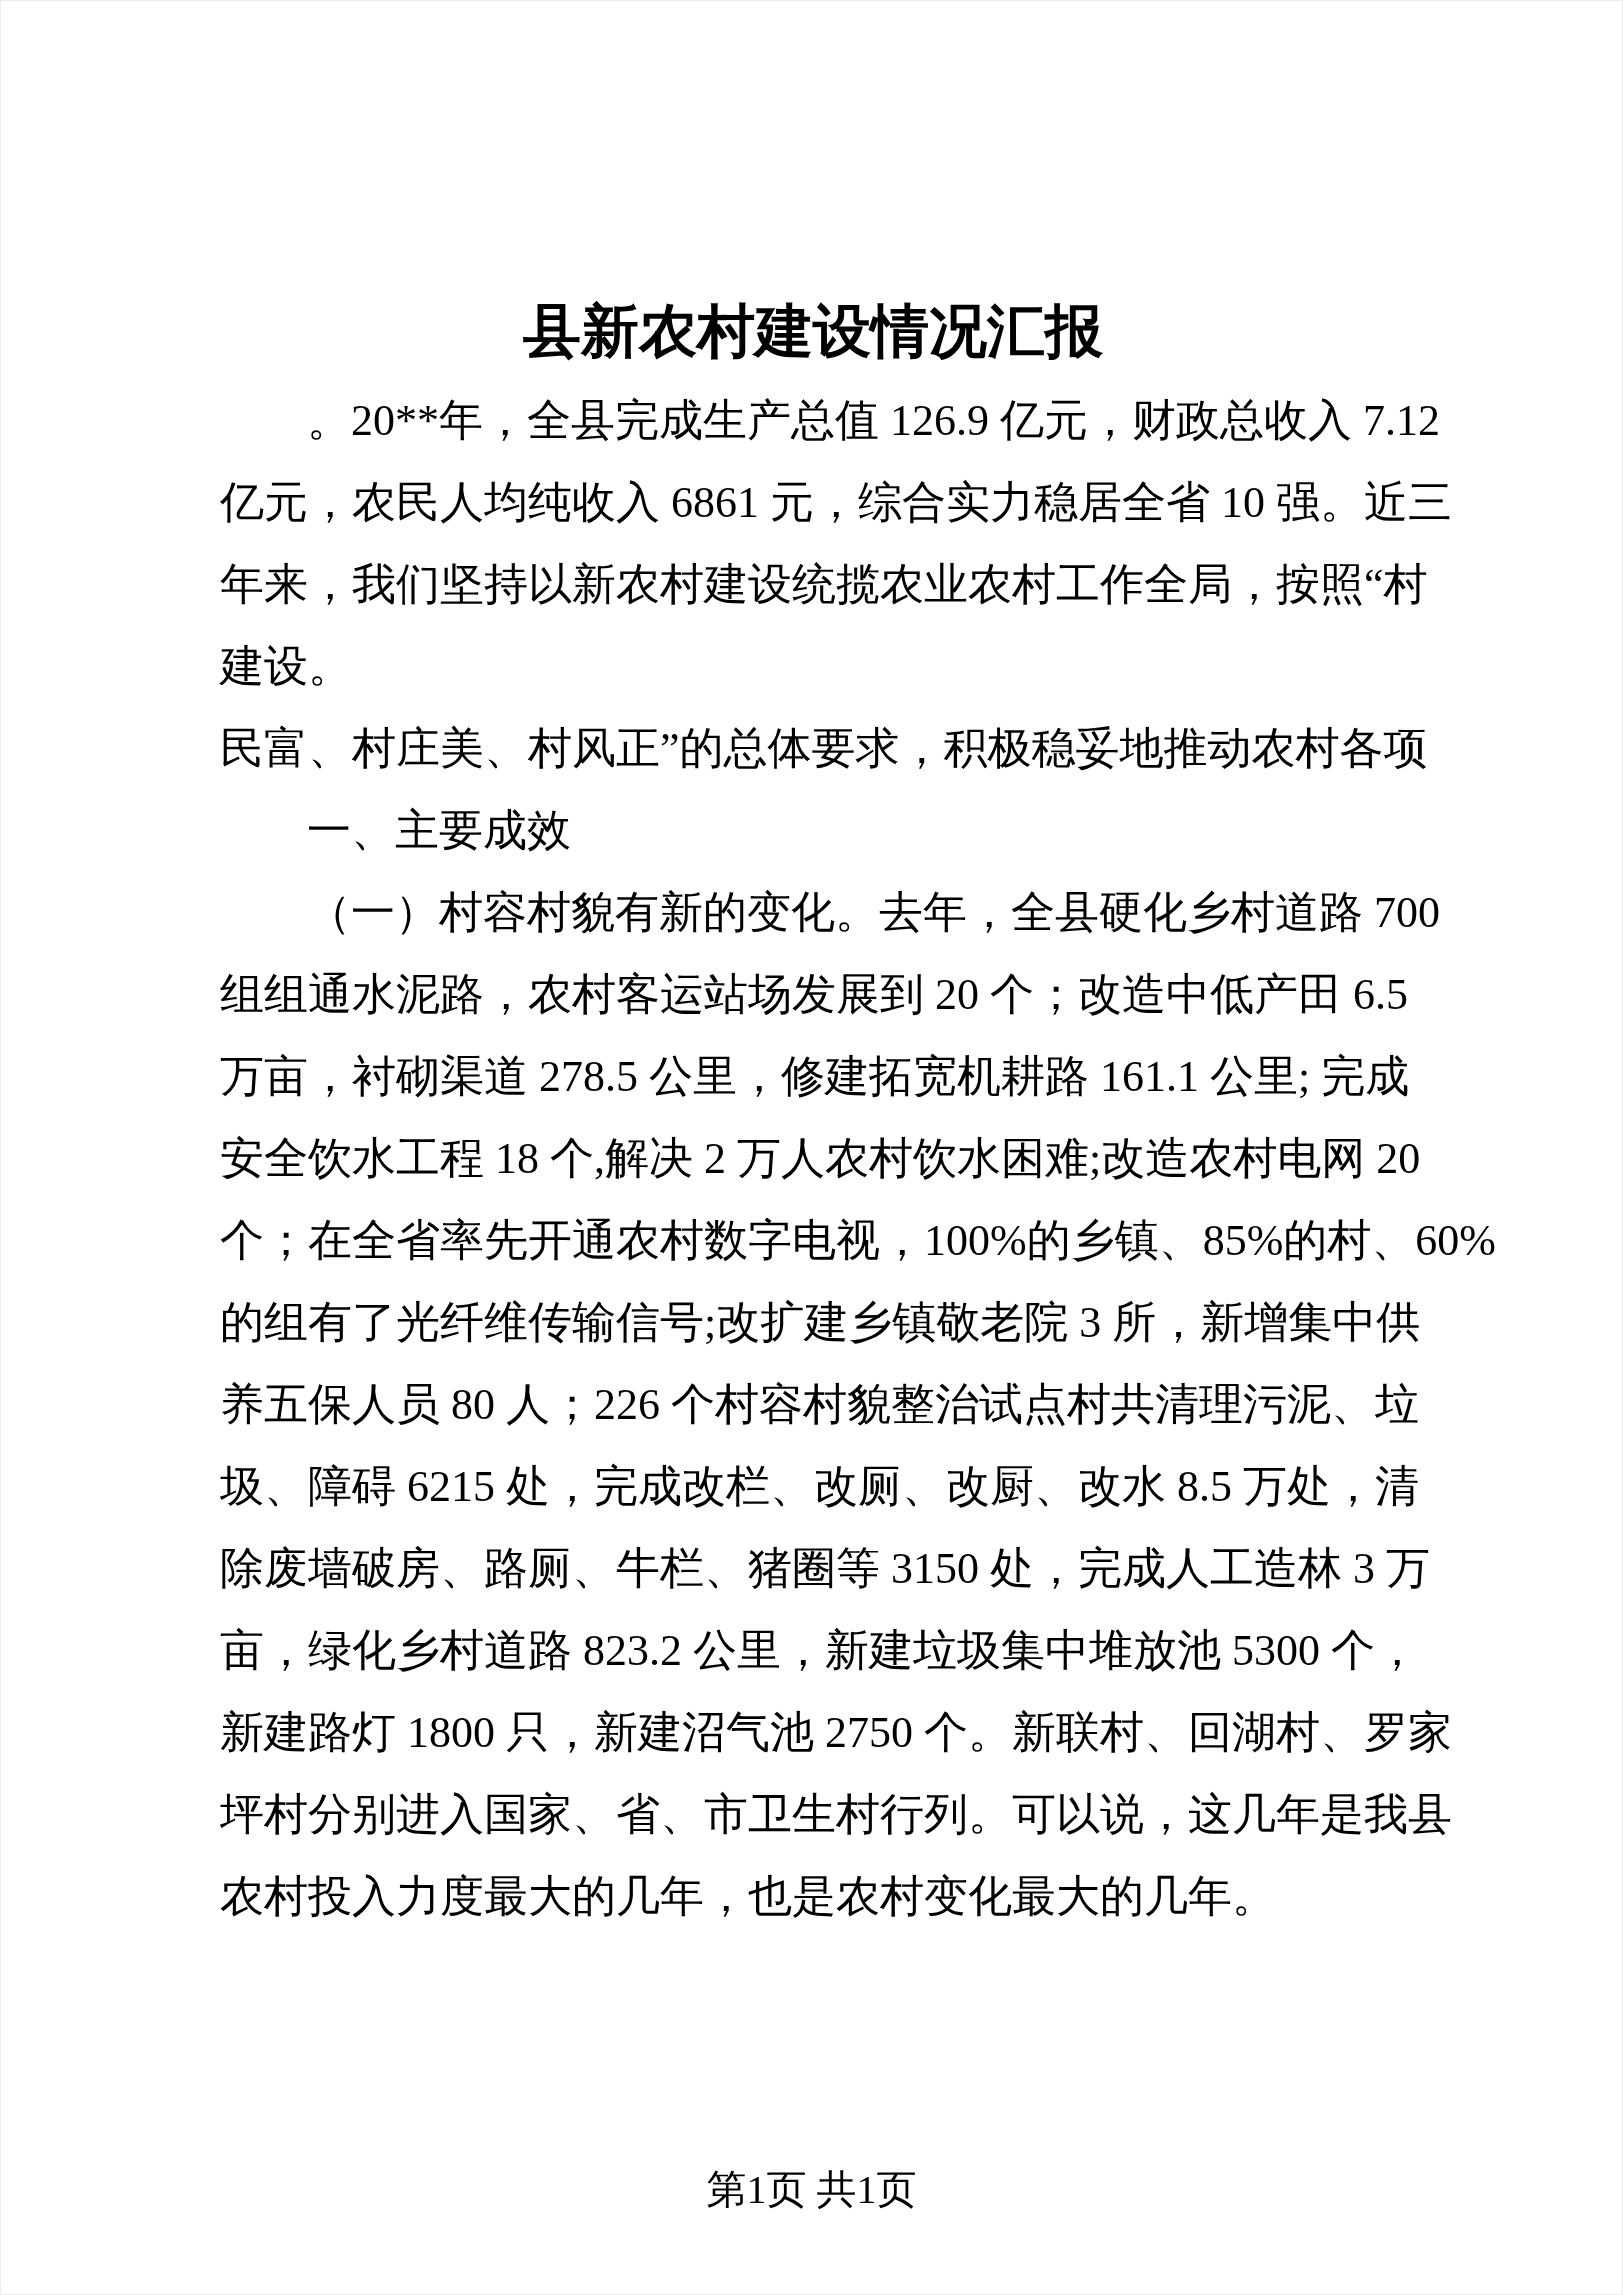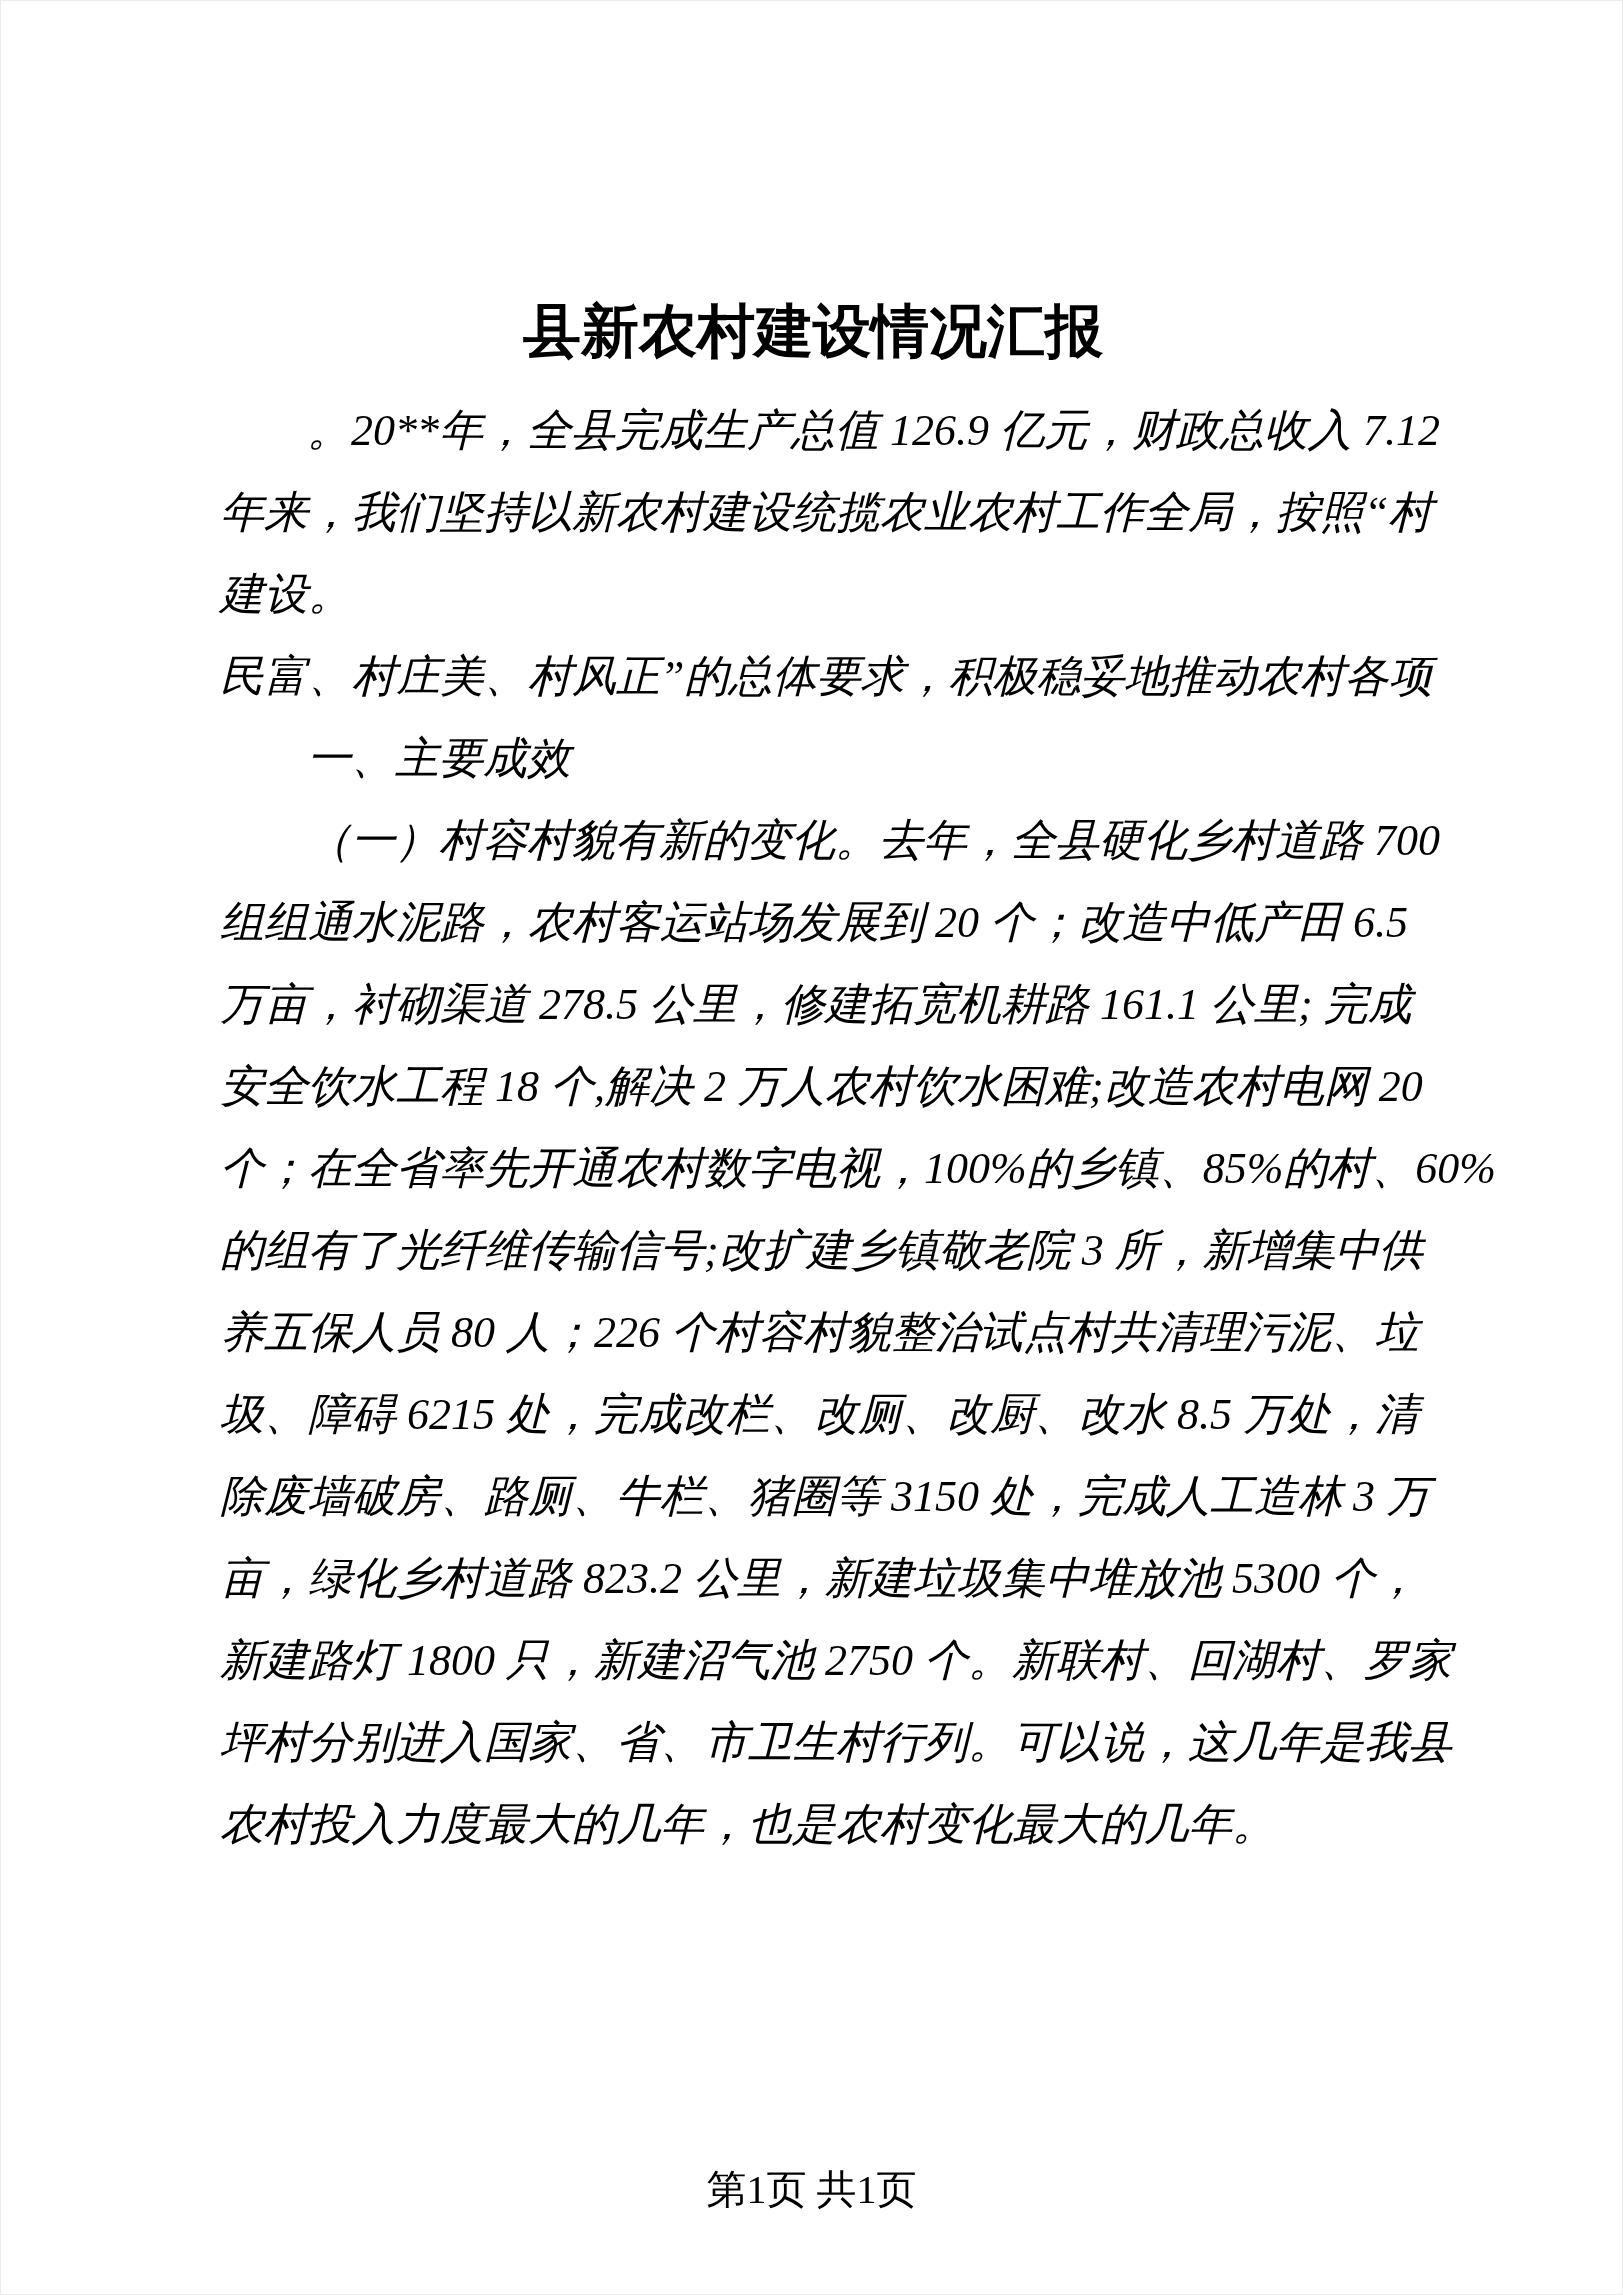--- a/index.html
+++ b/index.html
@@ -26,24 +26,23 @@
     height: 95px;
     line-height: 95px;
     margin: 0;
     text-align: center;
     font-size: 58px;
     font-weight: 700;
     white-space: nowrap;
   }
   .doc-body {
     position: absolute;
-    top: 389px;
+    top: 379px;
     left: 219px;
     width: 1186px;
-    font-style: italic;
   }
   .paragraph {
     margin: 0;
     padding: 0;
   }
   .line {
     height: 82px;
     line-height: 82px;
     font-size: 44px;
     font-weight: 400;
@@ -75,20 +74,21 @@
 </style>
 </head>
 <body>
 
 <div class="page">
   <h1 class="doc-title">县新农村建设情况汇报</h1>
 
   <div class="doc-body">
       <div class="paragraph">
         <div class="line indent fill">。20**年，全县完成生产总值 126.9 亿元，财政总收入 7.12</div>
+        <div class="line fill">亿元，农民人均纯收入 6861 元，综合实力稳居全省 10 强。近三</div>
         <div class="line fill">年来，我们坚持以新农村建设统揽农业农村工作全局，按照“村</div>
         <div class="line endline">建设。</div>
         <div class="line fill">民富、村庄美、村风正”的总体要求，积极稳妥地推动农村各项</div>
       </div>
       <div class="paragraph">
         <div class="line indent endline">一、主要成效</div>
       </div>
       <div class="paragraph">
         <div class="line indent fill">（一）村容村貌有新的变化。去年，全县硬化乡村道路 700</div>
         <div class="line fill">组组通水泥路，农村客运站场发展到 20 个；改造中低产田 6.5</div>

